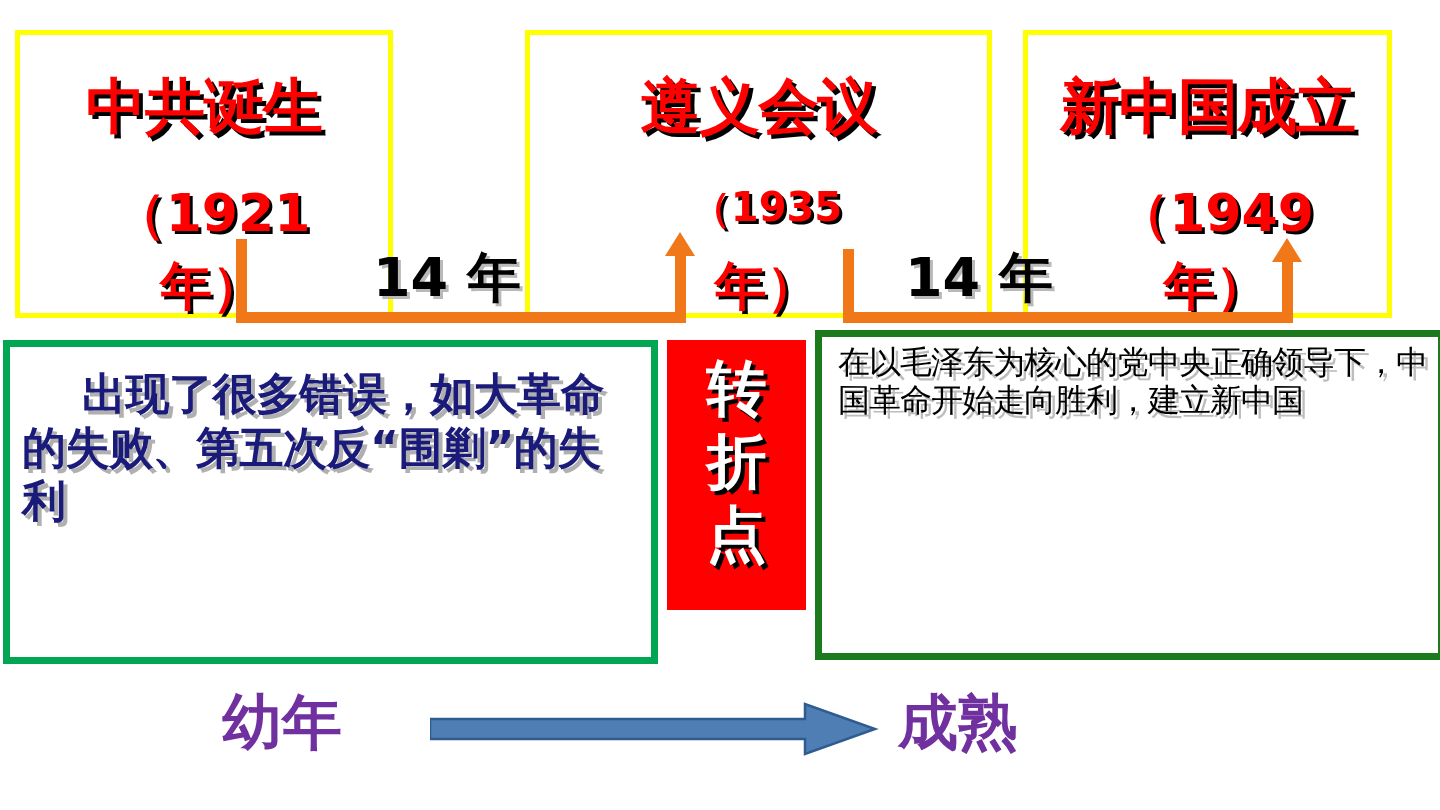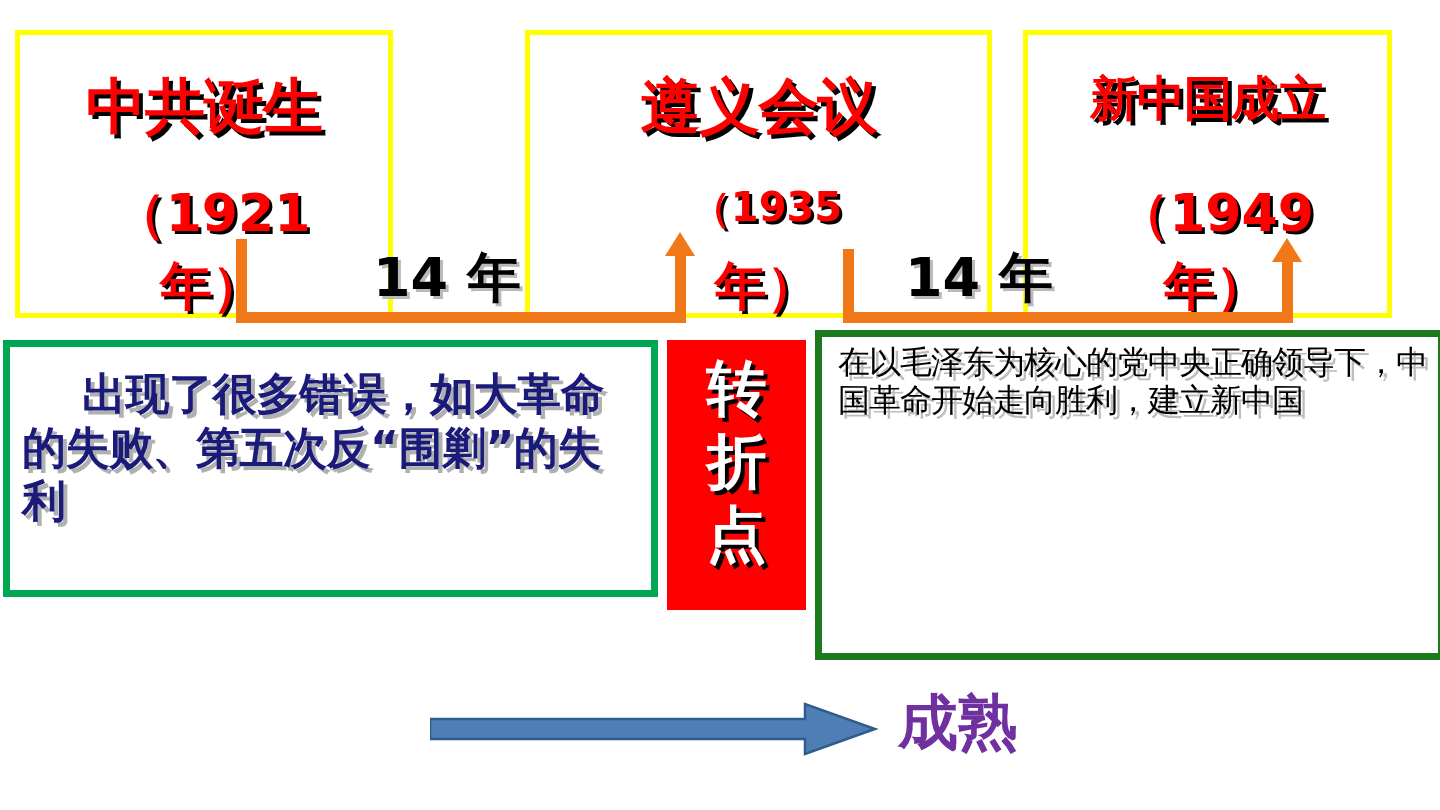--- a/index.html
+++ b/index.html
@@ -164,54 +164,55 @@
     <div class="event-year" style="top:225px; font-size:52px;">年）</div>
   </div>
 
   <div class="event-box" style="left:525px; top:30px; width:467px; height:288px;">
     <div class="event-title" style="top:32px; font-size:60px;">遵义会议</div>
     <div class="event-year" style="top:152px; font-size:40px;">（1935</div>
     <div class="event-year" style="top:225px; font-size:52px;">年）</div>
   </div>
 
   <div class="event-box" style="left:1023px; top:30px; width:369px; height:288px;">
-    <div class="event-title" style="top:32px; font-size:48px;text-align:center;">新中国成立</div>
+    <div class="event-title" style="top:32px; font-size:60px;text-align:center;">新中国成立</div>
     <div class="event-year" style="top:152px; font-size:52px;">（1949</div>
     <div class="event-year" style="top:225px; font-size:52px;">年）</div>
   </div>
 
   <div class="conn" style="left:236px; top:239px; width:11px; height:84px;"></div>
   <div class="conn" style="left:236px; top:312px; width:450px; height:11px;"></div>
   <div class="conn" style="left:675px; top:252px; width:11px; height:71px;"></div>
   <div class="conn-arrowhead" style="left:665px; top:232px;"></div>
 
   <div class="conn" style="left:843px; top:249px; width:11px; height:74px;"></div>
   <div class="conn" style="left:843px; top:312px; width:450px; height:11px;"></div>
   <div class="conn" style="left:1282px; top:258px; width:11px; height:65px;"></div>
   <div class="conn-arrowhead" style="left:1272px; top:238px;"></div>
 
   <div class="interval-label" style="left:373px; top:242px; font-size:54px;">14 年</div>
   <div class="interval-label" style="left:905px; top:242px; font-size:54px;">14 年</div>
 
-  <div class="panel panel-left" style="left:3px; top:340px; width:655px; height:257px;">
+  <div class="panel panel-left" style="left:3px; top:340px; width:655px; height:324px;">
     <div class="left-text">出现了很多错误，如大革命的失败、第五次反“围剿”的失利</div>
   </div>
 
   <div class="panel panel-center" style="left:667px; top:340px; width:139px; height:270px;">
     <div class="center-text">
       <span>转</span>
       <span>折</span>
       <span>点</span>
     </div>
   </div>
 
   <div class="panel panel-right" style="left:815px; top:330px; width:630px; height:330px;">
     <div class="right-text">在以毛泽东为核心的党中央正确领导下，中国革命开始走向胜利，建立新中国</div>
   </div>
 
+  <div class="stage-label" style="left:222px; top:692px;">幼年</div>
 
   <div class="progress-arrow" style="left:430px; top:702px; width:450px; height:55px;">
     <svg width="450" height="55" viewBox="0 0 450 55">
       <polygon points="0,17 375,17 375,2 445,27 375,52 375,37 0,37" fill="#4E7EB3" stroke="#2F5C8F" stroke-width="2.5"></polygon>
     </svg>
   </div>
 
   <div class="stage-label" style="left:898px; top:692px;">成熟</div>
 
 </div>

